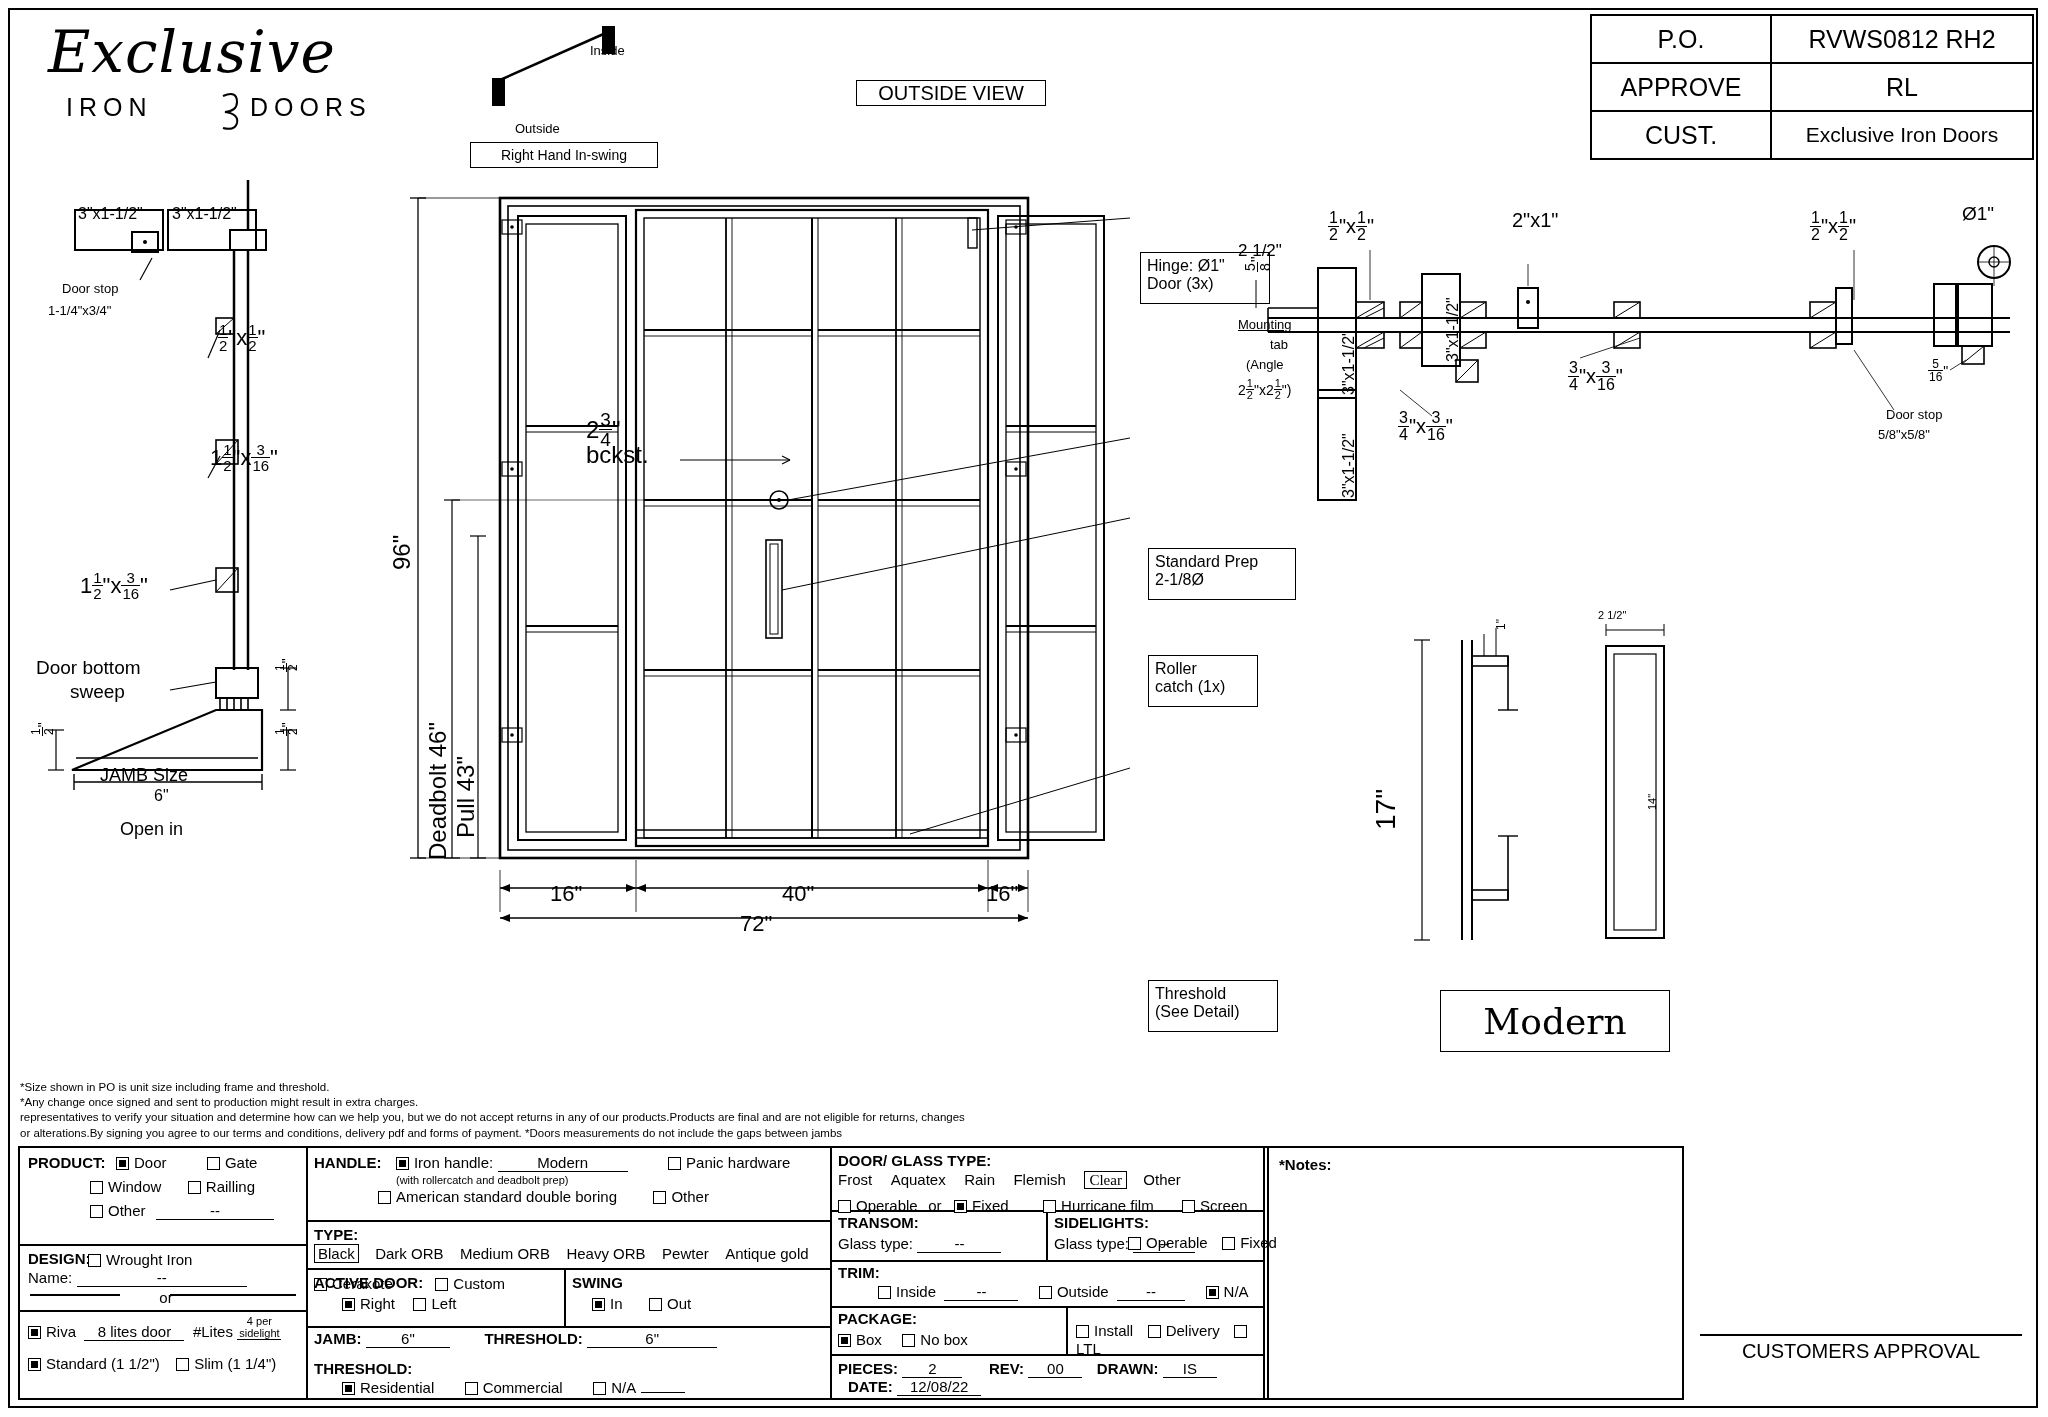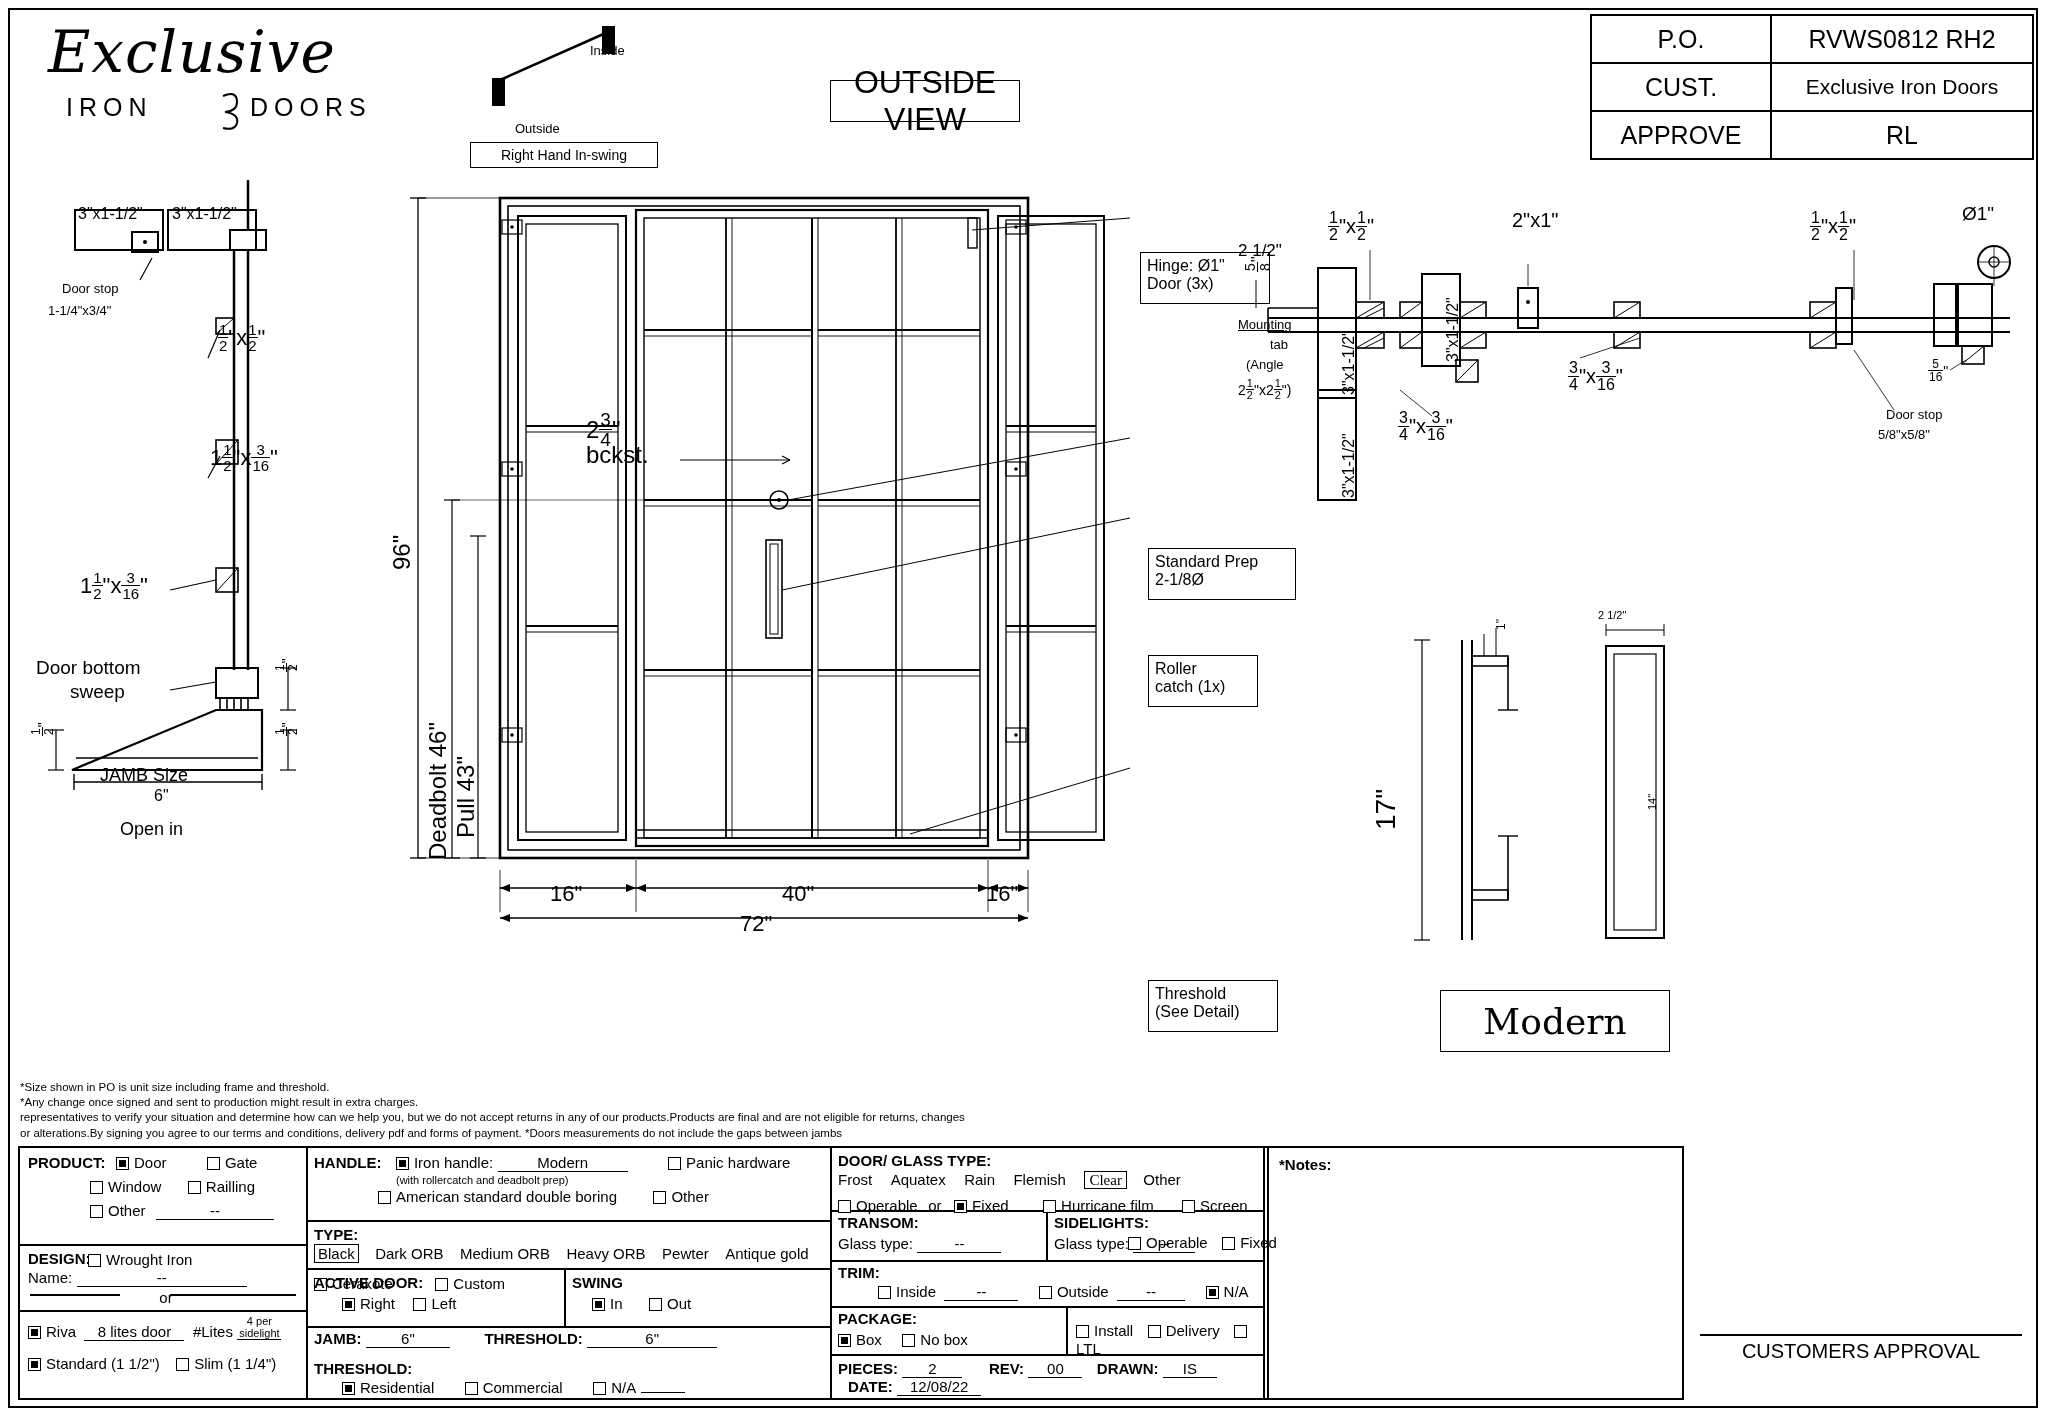--- a/index.html
+++ b/index.html
@@ -60,34 +60,34 @@
     <svg width="230" height="120">
       <line x1="20" y1="58" x2="128" y2="10" stroke="#000" stroke-width="2.5"></line>
       <rect x="12" y="56" width="13" height="28" fill="#000"></rect>
       <rect x="122" y="4" width="13" height="28" fill="#000"></rect>
     </svg>
     <div class="txt small" style="left:110px;top:22px;">Inside</div>
     <div class="txt small" style="left:35px;top:100px;">Outside</div>
     <div class="box ctr" style="left:-10px;top:120px;width:188px;height:26px;font-size:14px;">Right Hand In-swing</div>
   </div>
 
-  <div class="box ctr" style="left:830px;top:80px;width:190px;height:42px;font-size:32px;">OUTSIDE VIEW</div>
+  <div class="box ctr" style="left:856px;top:80px;width:190px;height:26px;font-size:20px;">OUTSIDE VIEW</div>
 
   <div class="tb" style="width:444px;">
     <div class="tb-row">
       <div class="tb-l">P.O.</div>
       <div class="tb-r">RVWS0812 RH2</div>
     </div>
     <div class="tb-row">
+      <div class="tb-l">APPROVE</div>
+      <div class="tb-r">RL</div>
+    </div>
+    <div class="tb-row">
       <div class="tb-l">CUST.</div>
       <div class="tb-r" style="font-size:21px;">Exclusive Iron Doors</div>
-    </div>
-    <div class="tb-row">
-      <div class="tb-l">APPROVE</div>
-      <div class="tb-r">RL</div>
     </div>
   </div>
 
   <div class="abs" style="left:20px;top:170px;width:360px;height:900px;">
     <svg width="360" height="900">
 
       <line x1="228" y1="10" x2="228" y2="60" stroke="#000" stroke-width="2.5"></line>
       <rect x="210" y="60" width="36" height="20" fill="none" stroke="#000" stroke-width="2"></rect>
 
       <rect x="55" y="40" width="88" height="40" fill="none" stroke="#000" stroke-width="2"></rect>

